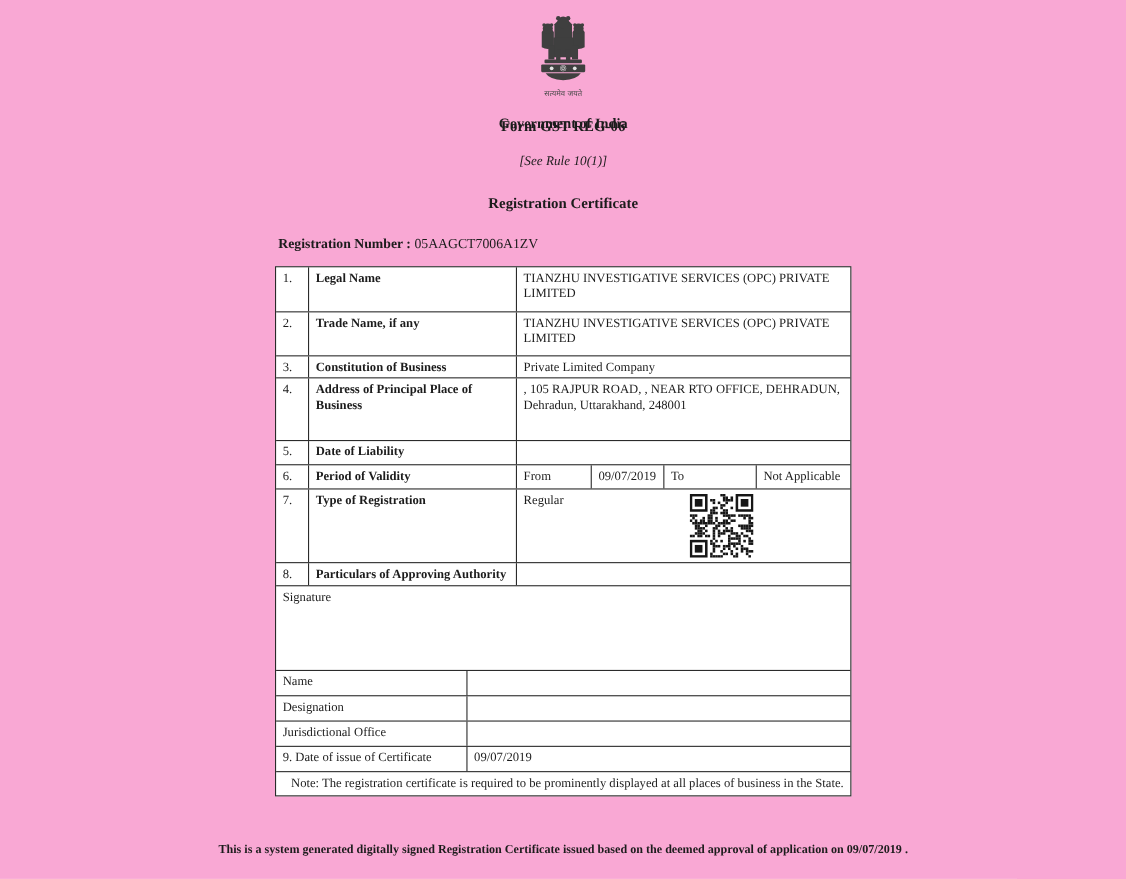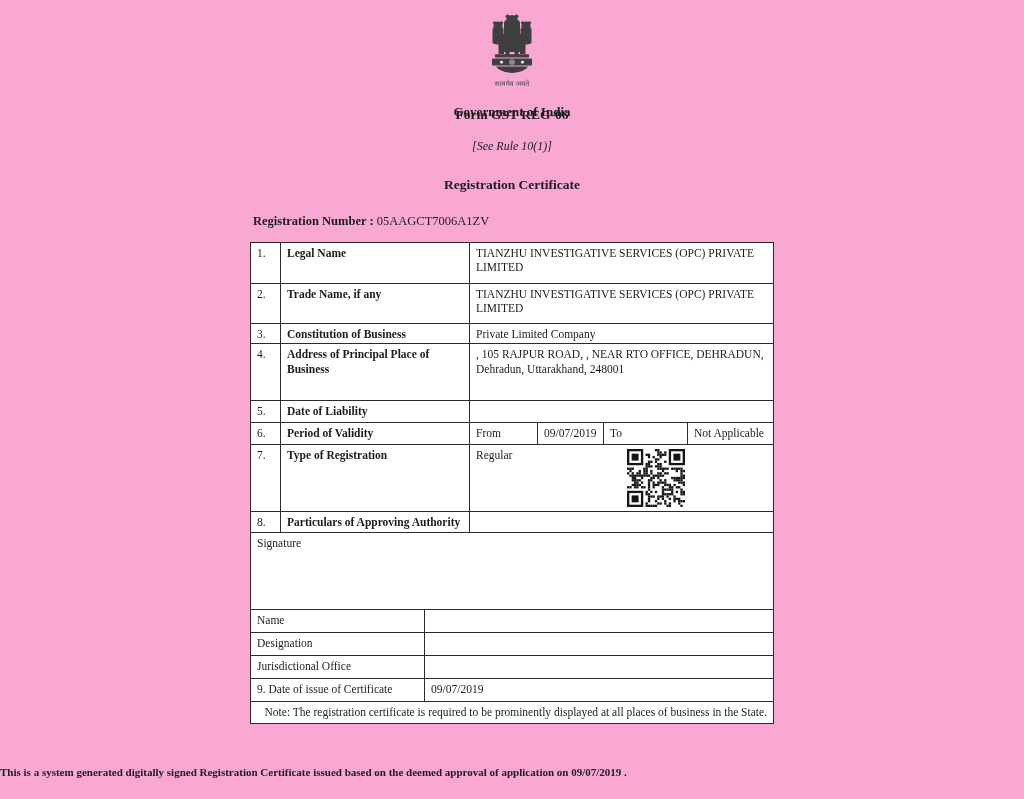--- a/index.html
+++ b/index.html
@@ -62,21 +62,21 @@
   .sig-cell { flex: 1 1 auto; }
 
   .b-left { width: 173px; flex: 0 0 173px; }
   .b-right { flex: 1 1 auto; border-left: 1px solid #2b2b2b; padding: 3px 6px 2px 6px; line-height: 1.25; }
   .b-row { min-height: 23px; }
   .note-row { min-height: 22px; text-align: right; }
 
   
   .footer {
     position: absolute; top: 766px; left: 0; width: 1024px;
-    font-size: 11px; font-weight: bold;
+    text-align: center; font-size: 11px; font-weight: bold;
   }
 </style>
 </head>
 <body>
 
 <div class="page">
 
   <div class="emblem-wrap">
     <svg width="54" height="62" viewBox="0 0 54 62" aria-hidden="true">
       <g fill="#3f3f3f">

